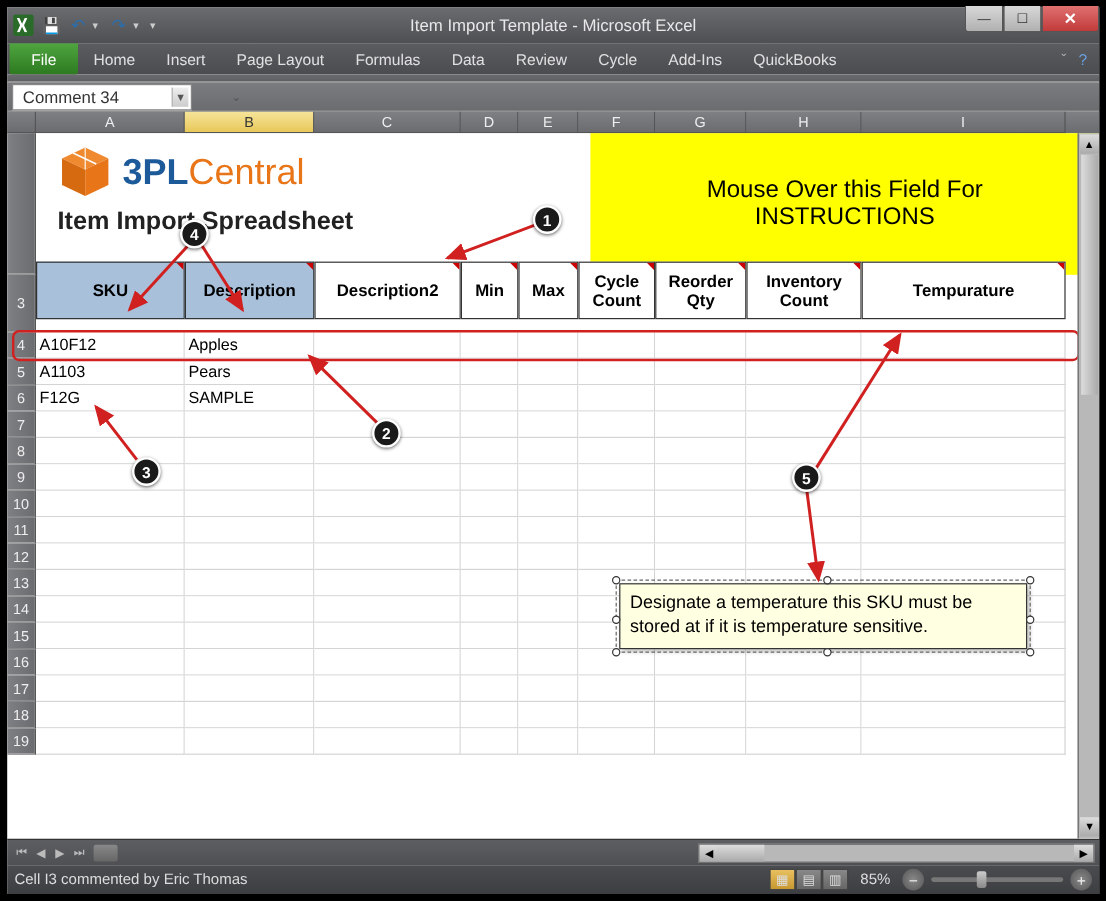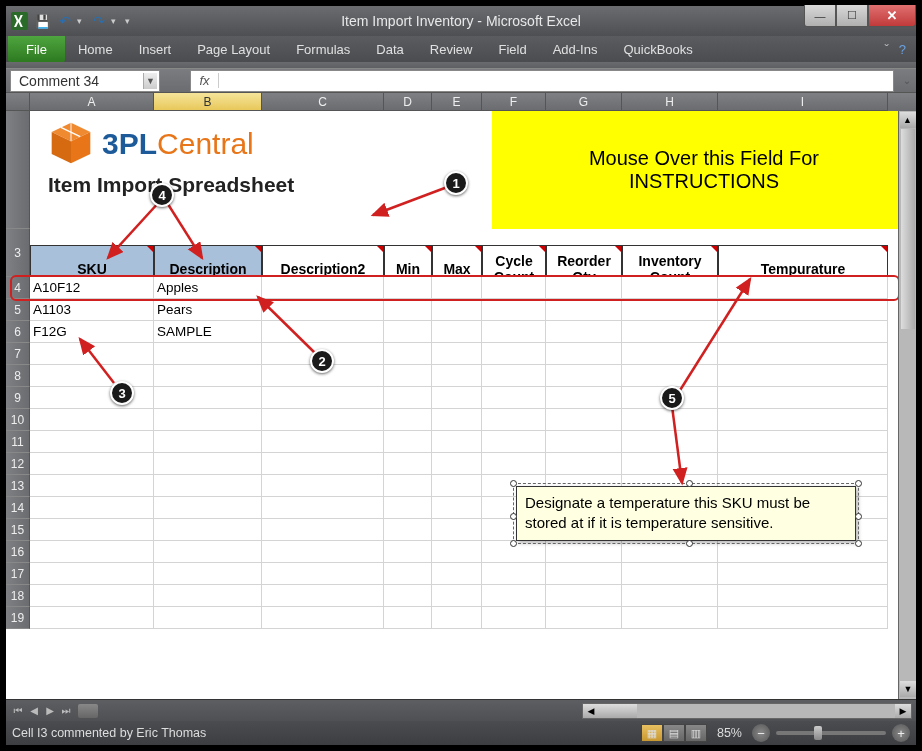--- a/index.html
+++ b/index.html
@@ -118,56 +118,52 @@
       <div class="qat-icon">
           <div class="excel-icon"></div>
         </div>
       <div class="qat-icon save-icon">💾</div>
       <div class="qat-icon undo-icon">↶</div>
       <div class="qat-drop">▾</div>
       <div class="qat-icon redo-icon">↷</div>
       <div class="qat-drop">▾</div>
       <div class="qat-drop" style="margin-left:2px">▾</div>
     </div>
-    <div class="title-text">Item Import Inventory - Microsoft Excel</div>
+    <div class="title-text">Item Import Template - Microsoft Excel</div>
     <div class="win-controls">
       <div class="win-btn min">—</div>
       <div class="win-btn max">☐</div>
       <div class="win-btn close">✕</div>
     </div>
   </div>
 
   <div class="ribbon">
     <div class="file-tab">File</div>
     <div class="tab">Home</div>
     <div class="tab">Insert</div>
     <div class="tab">Page Layout</div>
     <div class="tab">Formulas</div>
     <div class="tab">Data</div>
     <div class="tab">Review</div>
-    <div class="tab">Field</div>
+    <div class="tab">Cycle</div>
     <div class="tab">Add-Ins</div>
     <div class="tab">QuickBooks</div>
     <div class="ribbon-right">
       <span>ˇ</span>
       <span style="color:#6aa0e0">?</span>
     </div>
   </div>
   <div class="ribbon-collapse"></div>
 
   <div class="fbar-row">
     <div class="name-box">
       <span>Comment 34</span>
       <div class="name-box-drop">▼</div>
     </div>
     <span style="width:28px"></span>
-    <div class="fx-area">
-      <div class="fx-label">fx</div>
-      <span style="padding-left:6px"></span>
-    </div>
     <div class="expand-bar">⌄</div>
   </div>
 
   <div class="grid-wrap">
     <div class="grid">
 
       <div class="col-headers">
         <div class="corner"></div>
         <div class="col-h" style="width:124px">A</div>
         <div class="col-h sel" style="width:108px">B</div>
@@ -217,21 +213,21 @@
                 <span class="logo-3pl">3PL</span><span class="logo-central">Central</span>
               </div>
             </div>
             <div class="logo-sub">Item Import Spreadsheet</div>
           </div>
           <div class="logo-right">
             <span>Mouse Over  this Field For INSTRUCTIONS</span>
           </div>
         </div>
 
-        <div class="row" style="top:134px; height:48px">
+        <div class="row" style="top:107px; height:48px">
           <div class="cell hdr-cell comment-mark" style="width:124px">SKU</div>
           <div class="cell hdr-cell comment-mark" style="width:108px">Description</div>
           <div class="cell hdr-cell comment-mark" style="width:122px;background:#fff">Description2</div>
           <div class="cell hdr-cell comment-mark" style="width:48px;background:#fff">Min</div>
           <div class="cell hdr-cell comment-mark" style="width:50px;background:#fff">Max</div>
           <div class="cell hdr-cell comment-mark" style="width:64px;background:#fff">Cycle Count</div>
           <div class="cell hdr-cell comment-mark" style="width:76px;background:#fff">Reorder Qty</div>
           <div class="cell hdr-cell comment-mark" style="width:96px;background:#fff">Inventory Count</div>
           <div class="cell hdr-cell comment-mark" style="width:170px;background:#fff">Tempurature</div>
         </div>

